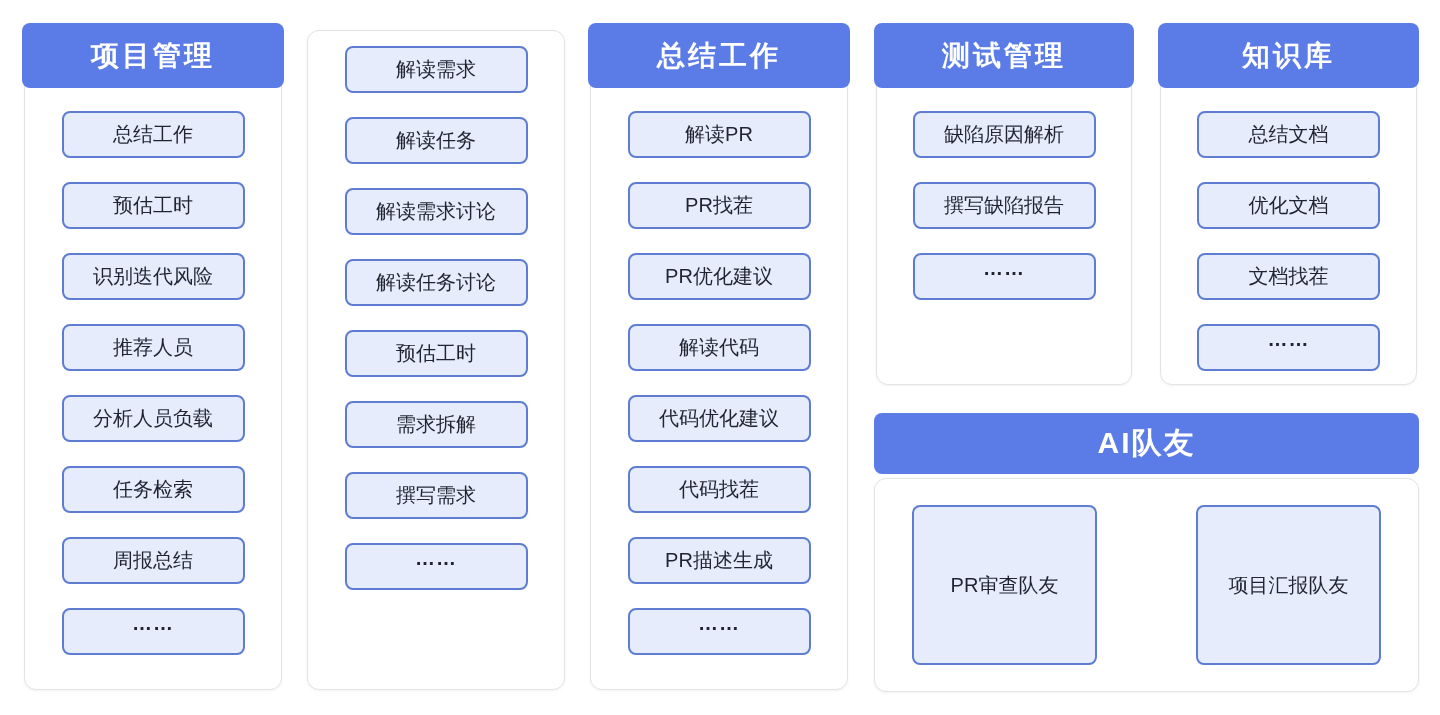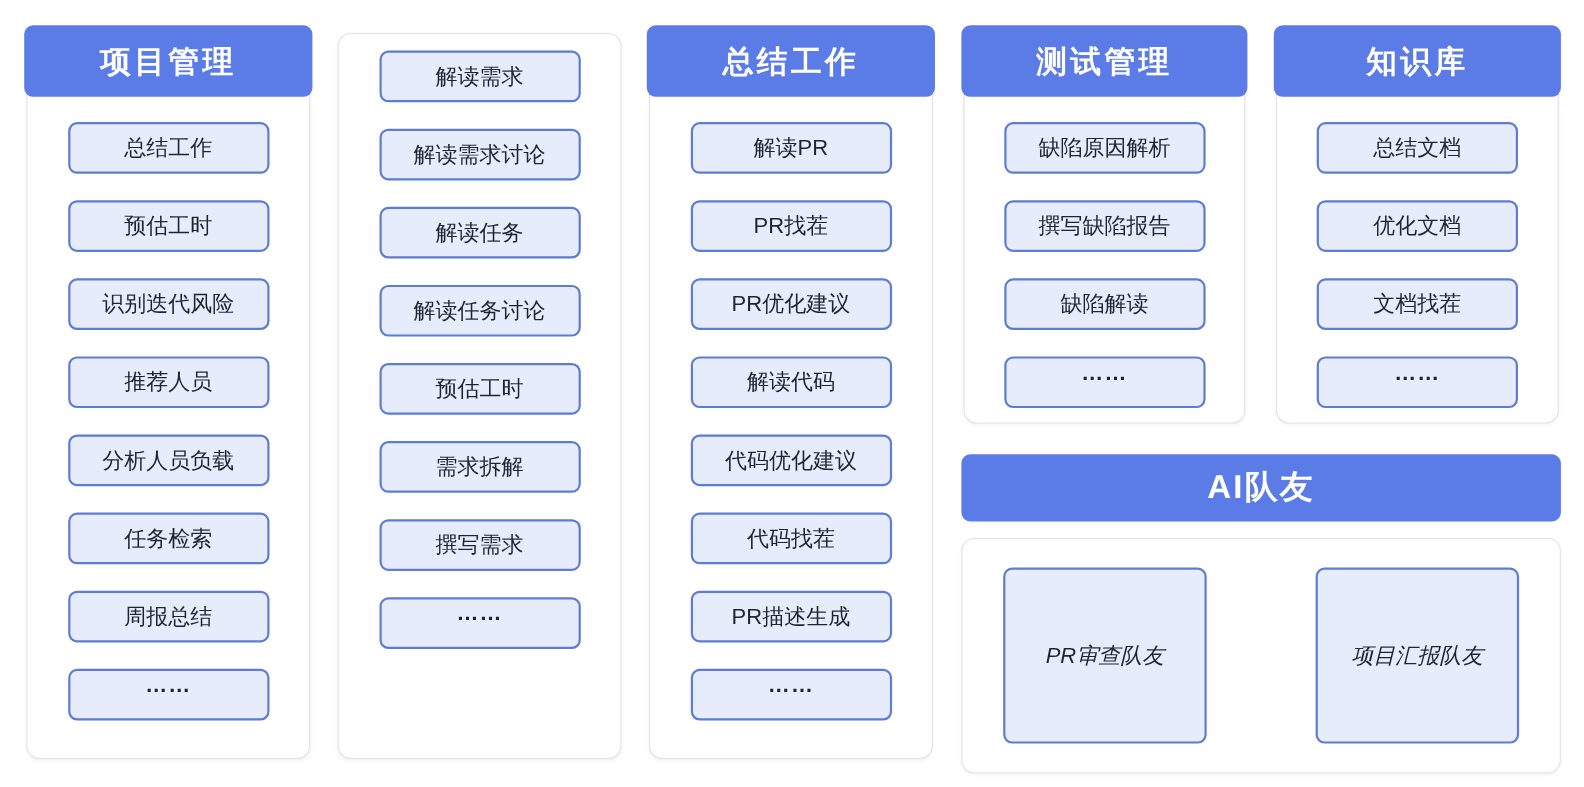--- a/index.html
+++ b/index.html
@@ -96,32 +96,31 @@
     background: #5b7ce6;
     color: #ffffff;
     font-size: 30px;
     font-weight: bold;
     letter-spacing: 2px;
     display: flex;
     align-items: center;
     justify-content: center;
   }
   .ai-card {
-    margin-top: 15px;
+    margin-top: 4px;
     height: 214px;
     box-sizing: border-box;
     background: #ffffff;
     border: 1px solid #e3e3e3;
     border-radius: 12px;
     box-shadow: 0 1px 3px rgba(0,0,0,0.05);
     display: flex;
     align-items: center;
     justify-content: space-between;
     padding: 0 37px;
-    font-style: italic;
   }
   .teammate {
     width: 185px;
     height: 160px;
     box-sizing: border-box;
     background: #e6ecfb;
     border: 2px solid #5d7cd2;
     border-radius: 8px;
     display: flex;
     align-items: center;
@@ -150,22 +149,22 @@
         <div class="item">任务检索</div>
         <div class="item">周报总结</div>
         <div class="item dots">……</div>
       </div>
   </div>
 
   <div class="column col-tall">
     <div class="col-card"></div>
     <div class="items">
         <div class="item">解读需求</div>
+        <div class="item">解读任务</div>
         <div class="item">解读需求讨论</div>
-        <div class="item">解读任务</div>
         <div class="item">解读任务讨论</div>
         <div class="item">预估工时</div>
         <div class="item">需求拆解</div>
         <div class="item">撰写需求</div>
         <div class="item dots">……</div>
       </div>
   </div>
 
   <div class="column col-tall">
     <div class="col-card"></div>
@@ -188,21 +187,20 @@
     <div class="right-top">
 
       <div class="column col-short">
         <div class="col-card"></div>
         <div class="col-header">
           <span>测试管理</span>
         </div>
         <div class="items">
             <div class="item">缺陷原因解析</div>
             <div class="item">撰写缺陷报告</div>
-            <div class="item">缺陷解读</div>
             <div class="item dots">……</div>
           </div>
       </div>
 
       <div class="column col-short" style="width:261px;">
         <div class="col-card"></div>
         <div class="col-header">
           <span>知识库</span>
         </div>
         <div class="items">

